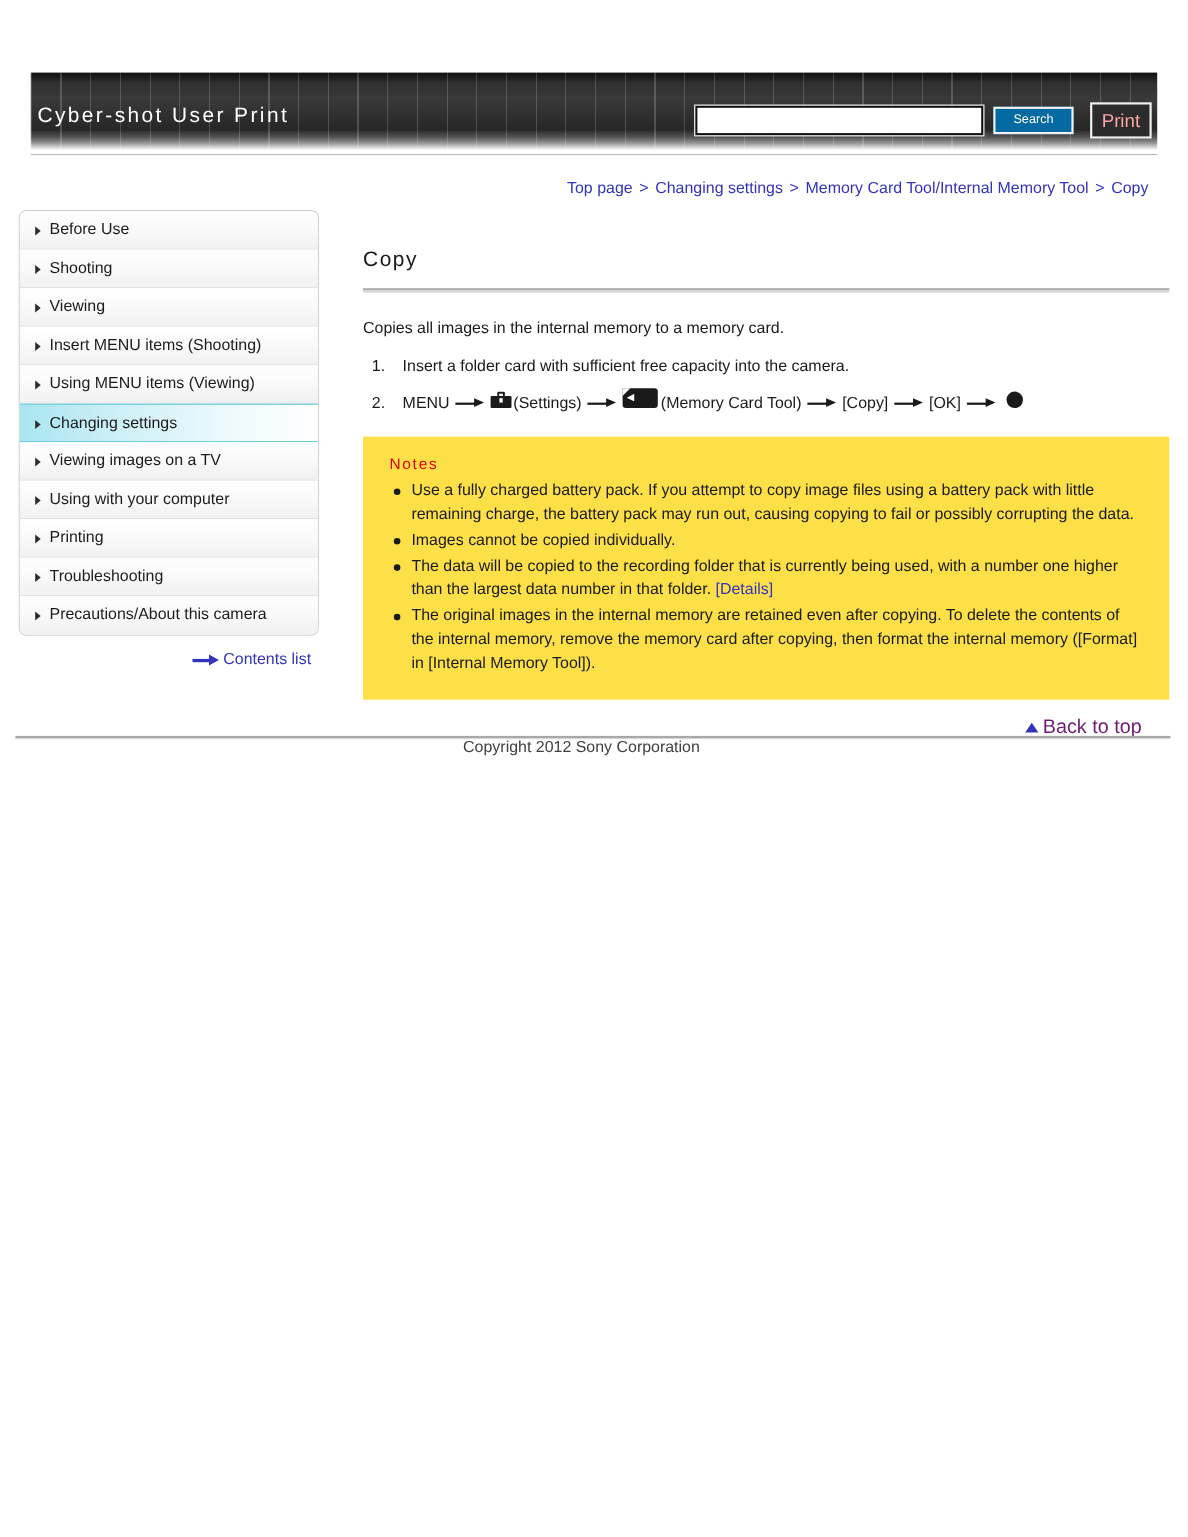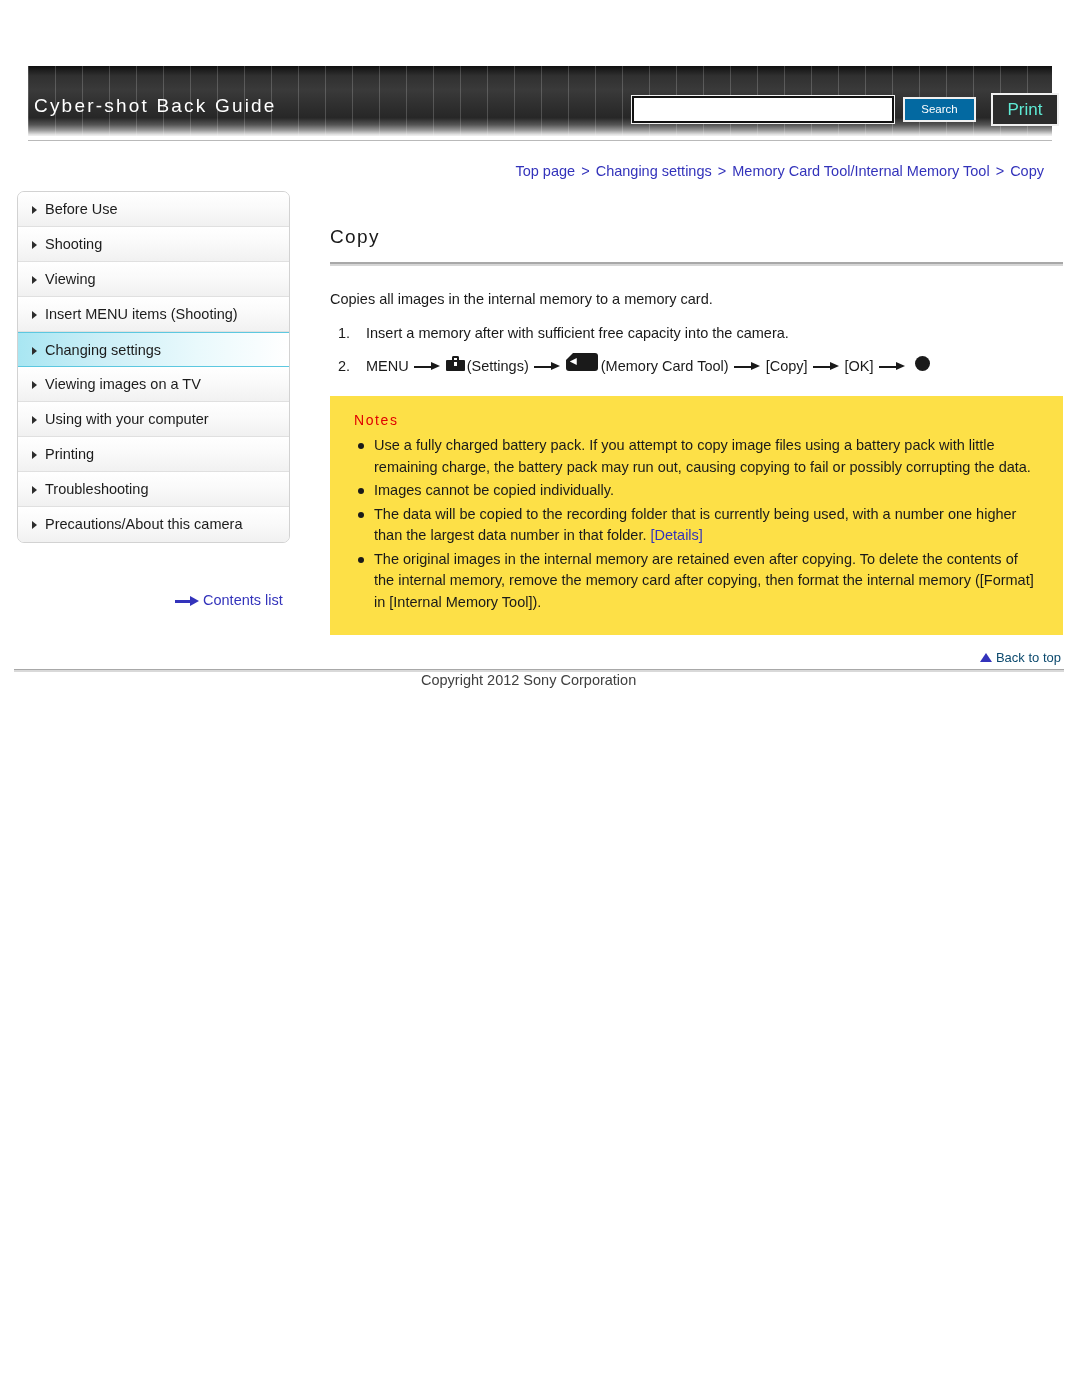--- a/index.html
+++ b/index.html
@@ -64,24 +64,24 @@
     font-family: "Liberation Sans", sans-serif;
     font-size: 11.5px;
     line-height: 21px;
     text-align: center;
     cursor: pointer;
     padding: 0;
   }
   #print-button {
     position: absolute;
     left: 991px; top: 93px;
-    width: 68px; height: 33px;
+    width: 56px; height: 33px;
     background: #2b2b2b;
     border: 2px solid #f0f0f0;
-    color: #5eead4;
+    color: #fca5a5;
     font-family: "Liberation Sans", sans-serif;
     font-size: 17px;
     line-height: 29px;
     text-align: center;
     cursor: pointer;
     padding: 0;
   }
 
   
   #breadcrumb {
@@ -304,23 +304,23 @@
     left: 6px; top: 8px;
     width: 6px; height: 6px;
     border-radius: 50%;
     background: #1a1a1a;
   }
   .inline-link { color: #3333bb; }
 
   
   #back-to-top {
     position: absolute;
-    right: 19px; top: 650px;
-    font-size: 13px;
-    color: #0c4a6e;
+    right: 42px; top: 650px;
+    font-size: 18px;
+    color: #701a75;
     cursor: pointer;
     white-space: nowrap;
   }
   #back-to-top .up-tri {
     display: inline-block;
     width: 0; height: 0;
     border-bottom: 9px solid #3333bb;
     border-left: 6px solid transparent;
     border-right: 6px solid transparent;
     margin-right: 4px;
@@ -338,21 +338,21 @@
     font-size: 14.5px;
     color: #404040;
     white-space: nowrap;
   }
 </style>
 </head>
 <body>
 
 <div id="header-bar"></div>
 <div id="header-underline"></div>
-<div id="site-title">Cyber-shot Back Guide</div>
+<div id="site-title">Cyber-shot User Print</div>
 <input id="search-input" type="text" value="" placeholder="" style="">
 <button id="search-button">Search</button>
 <button id="print-button">Print</button>
 
 <div id="breadcrumb">
   <span class="crumb">Top page</span>
   <span class="sep">&gt;</span>
   <span class="crumb">Changing settings</span>
   <span class="sep">&gt;</span>
   <span class="crumb">Memory Card Tool/Internal Memory Tool</span>
@@ -370,20 +370,24 @@
     <span>Shooting</span>
   </div>
   <div class="nav-item">
     <span class="tri"></span>
     <span>Viewing</span>
   </div>
   <div class="nav-item">
     <span class="tri"></span>
     <span>Insert MENU items (Shooting)</span>
   </div>
+  <div class="nav-item">
+    <span class="tri"></span>
+    <span>Using MENU items (Viewing)</span>
+  </div>
   <div class="nav-item active">
     <span class="tri"></span>
     <span>Changing settings</span>
   </div>
   <div class="nav-item">
     <span class="tri"></span>
     <span>Viewing images on a TV</span>
   </div>
   <div class="nav-item">
     <span class="tri"></span>
@@ -408,21 +412,21 @@
 </div>
 
 <div id="main">
   <h1 id="page-title">Copy</h1>
   <div id="title-rule"></div>
 
   <p id="intro-text">Copies all images in the internal memory to a memory card.</p>
 
   <div class="step">
     <span class="step-num">1.</span>
-    <span>Insert a memory after with sufficient free capacity into the camera.</span>
+    <span>Insert a folder card with sufficient free capacity into the camera.</span>
   </div>
 
   <div class="step">
     <span class="step-num">2.</span>
     <span>MENU</span>
     <span class="arrow-r"></span>
     <span class="icon-settings">
       <span class="handle"></span>
         <span class="body"></span>
         <span class="slot"></span>

